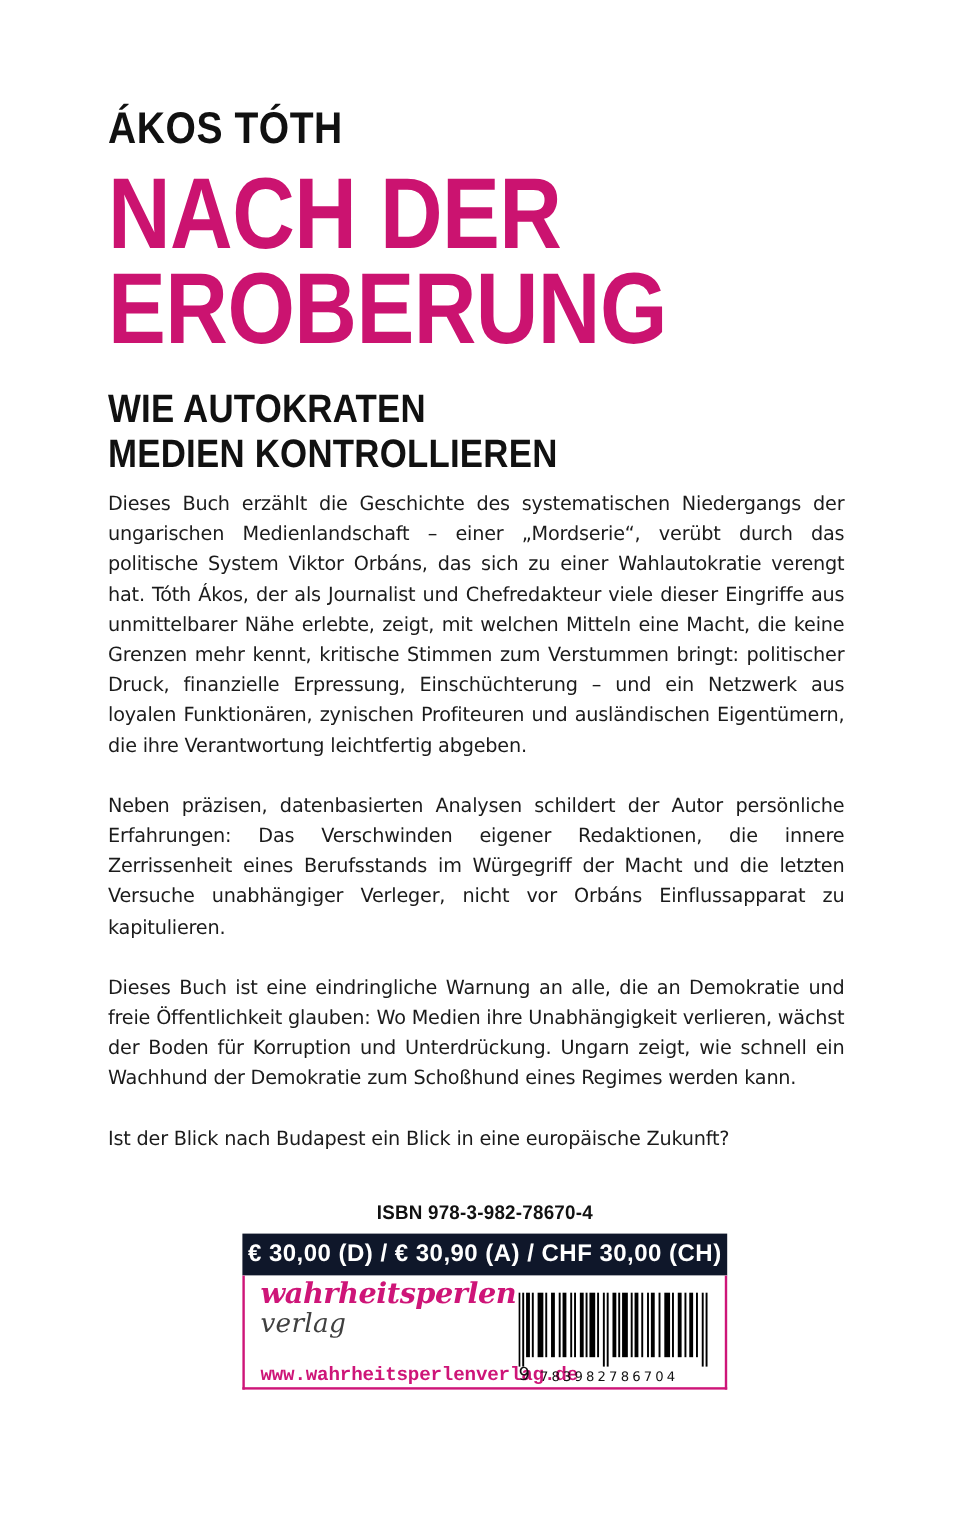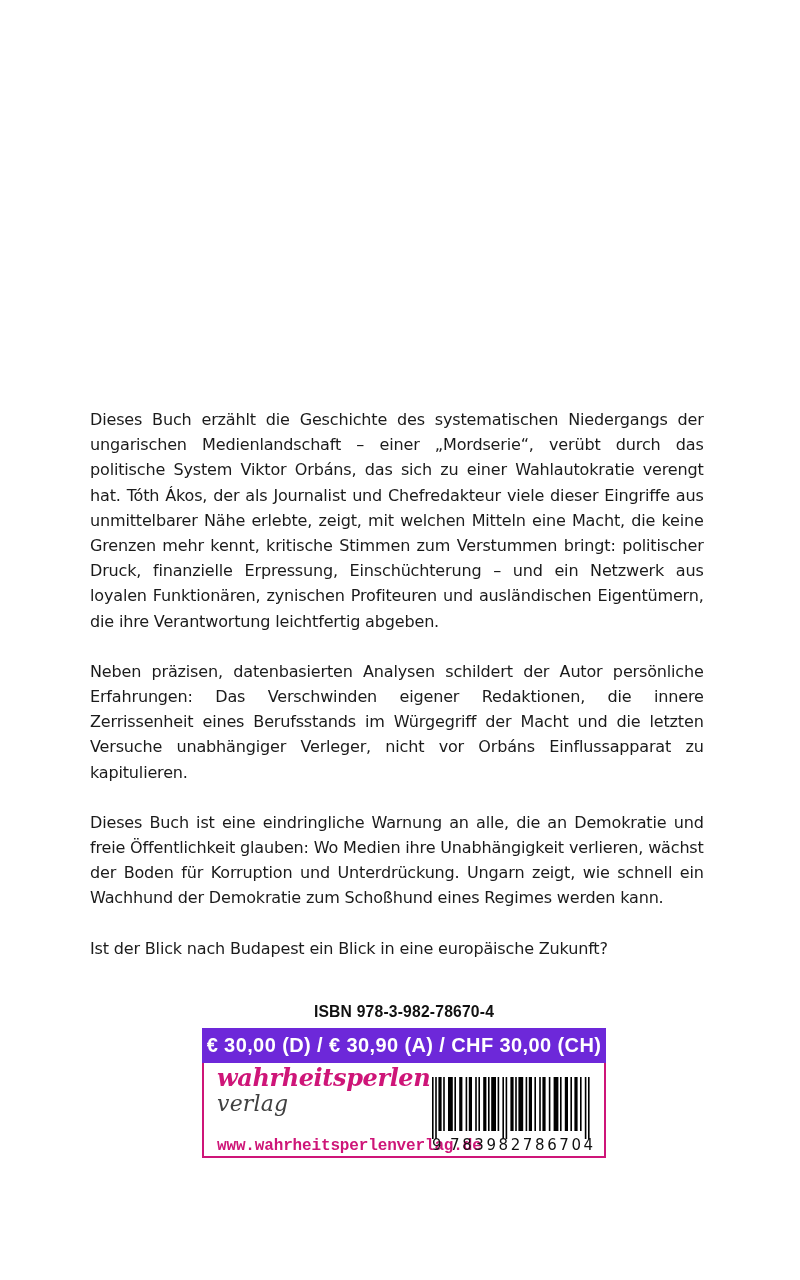--- a/index.html
+++ b/index.html
@@ -101,21 +101,21 @@
     font-family: "Liberation Sans Narrow", "Liberation Sans", sans-serif;
     font-weight: 700;
     font-size: 16.5px;
     letter-spacing: 0.2px;
     color: #111111;
     margin-bottom: 7px;
     transform: scaleX(0.95);
   }
 
   .pricebar {
-    background: #6d28d9;
+    background: #0f172a;
     color: #ffffff;
     height: 35px;
     display: flex;
     align-items: center;
     justify-content: center;
     font-family: "Liberation Sans Narrow", "Liberation Sans", sans-serif;
     font-weight: 700;
     font-size: 20px;
     letter-spacing: 0.4px;
     white-space: nowrap;
@@ -195,30 +195,43 @@
     bottom: -1px;
     font-family: "DejaVu Sans", sans-serif;
     font-size: 15px;
     color: #111111;
   }
   .bc-main {
     position: absolute;
     left: 18px;
     bottom: -1px;
     font-family: "DejaVu Sans", sans-serif;
-    font-size: 15px;
+    font-size: 11px;
     color: #111111;
     letter-spacing: 2.6px;
   }
 </style>
 </head>
 <body>
 
 <div class="cover">
 
+  <div class="headblock">
+    <div class="author">ÁKOS TÓTH</div>
+
+    <div class="title">
+      <span class="tline">NACH DER</span>
+      <span class="tline">EROBERUNG</span>
+    </div>
+
+    <div class="subtitle">
+      <span class="sline">WIE AUTOKRATEN</span>
+      <span class="sline">MEDIEN KONTROLLIEREN</span>
+    </div>
+  </div>
 
   <div class="blurb">
     <p>Dieses Buch erzählt die Geschichte des systematischen Niedergangs der ungarischen Medienlandschaft – einer „Mordserie“, verübt durch das politische System Viktor Orbáns, das sich zu einer Wahlautokratie verengt hat. Tóth Ákos, der als Journalist und Chefredakteur viele dieser Eingriffe aus unmittelbarer Nähe erlebte, zeigt, mit welchen Mitteln eine Macht, die keine Grenzen mehr kennt, kritische Stimmen zum Verstummen bringt: politischer Druck, finanzielle Erpressung, Einschüchterung – und ein Netzwerk aus loyalen Funktionären, zynischen Profiteuren und ausländischen Eigentümern, die ihre Verantwortung leichtfertig abgeben.</p>
     <p>Neben präzisen, datenbasierten Analysen schildert der Autor persönliche Erfahrungen: Das Verschwinden eigener Redaktionen, die innere Zerrissenheit eines Berufsstands im Würgegriff der Macht und die letzten Versuche unabhängiger Verleger, nicht vor Orbáns Einflussapparat zu kapitulieren.</p>
     <p>Dieses Buch ist eine eindringliche Warnung an alle, die an Demokratie und freie Öffentlichkeit glauben: Wo Medien ihre Unabhängigkeit verlieren, wächst der Boden für Korruption und Unterdrückung. Ungarn zeigt, wie schnell ein Wachhund der Demokratie zum Schoßhund eines Regimes werden kann.</p>
     <p class="noindent-last">Ist der Blick nach Budapest ein Blick in eine europäische Zukunft?</p>
   </div>
 
   <div class="bottomblock">
 

